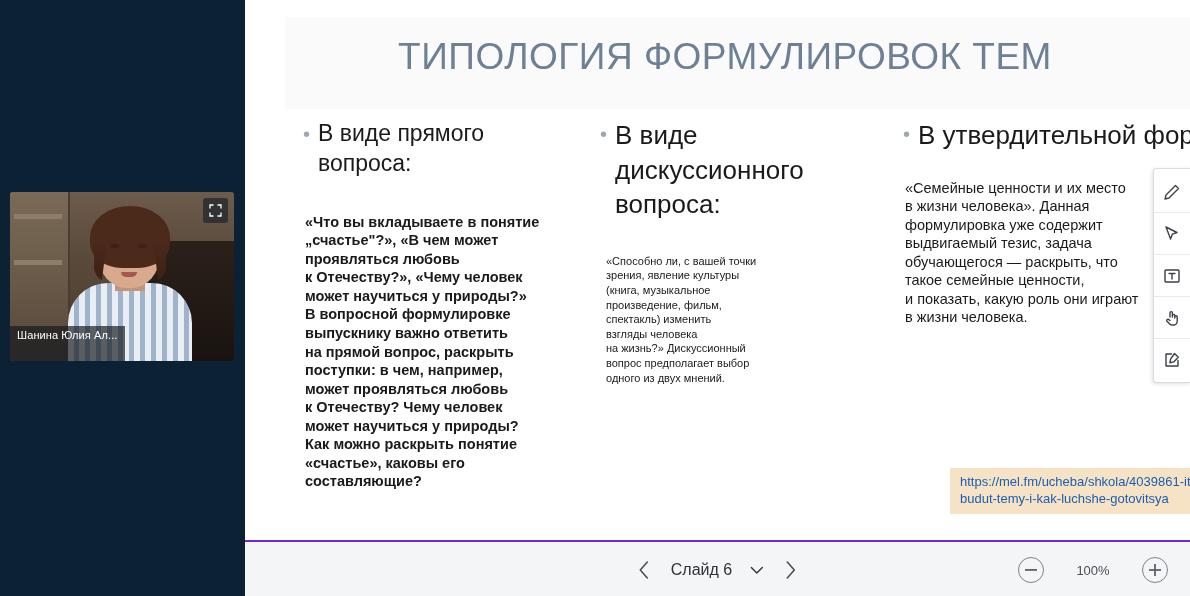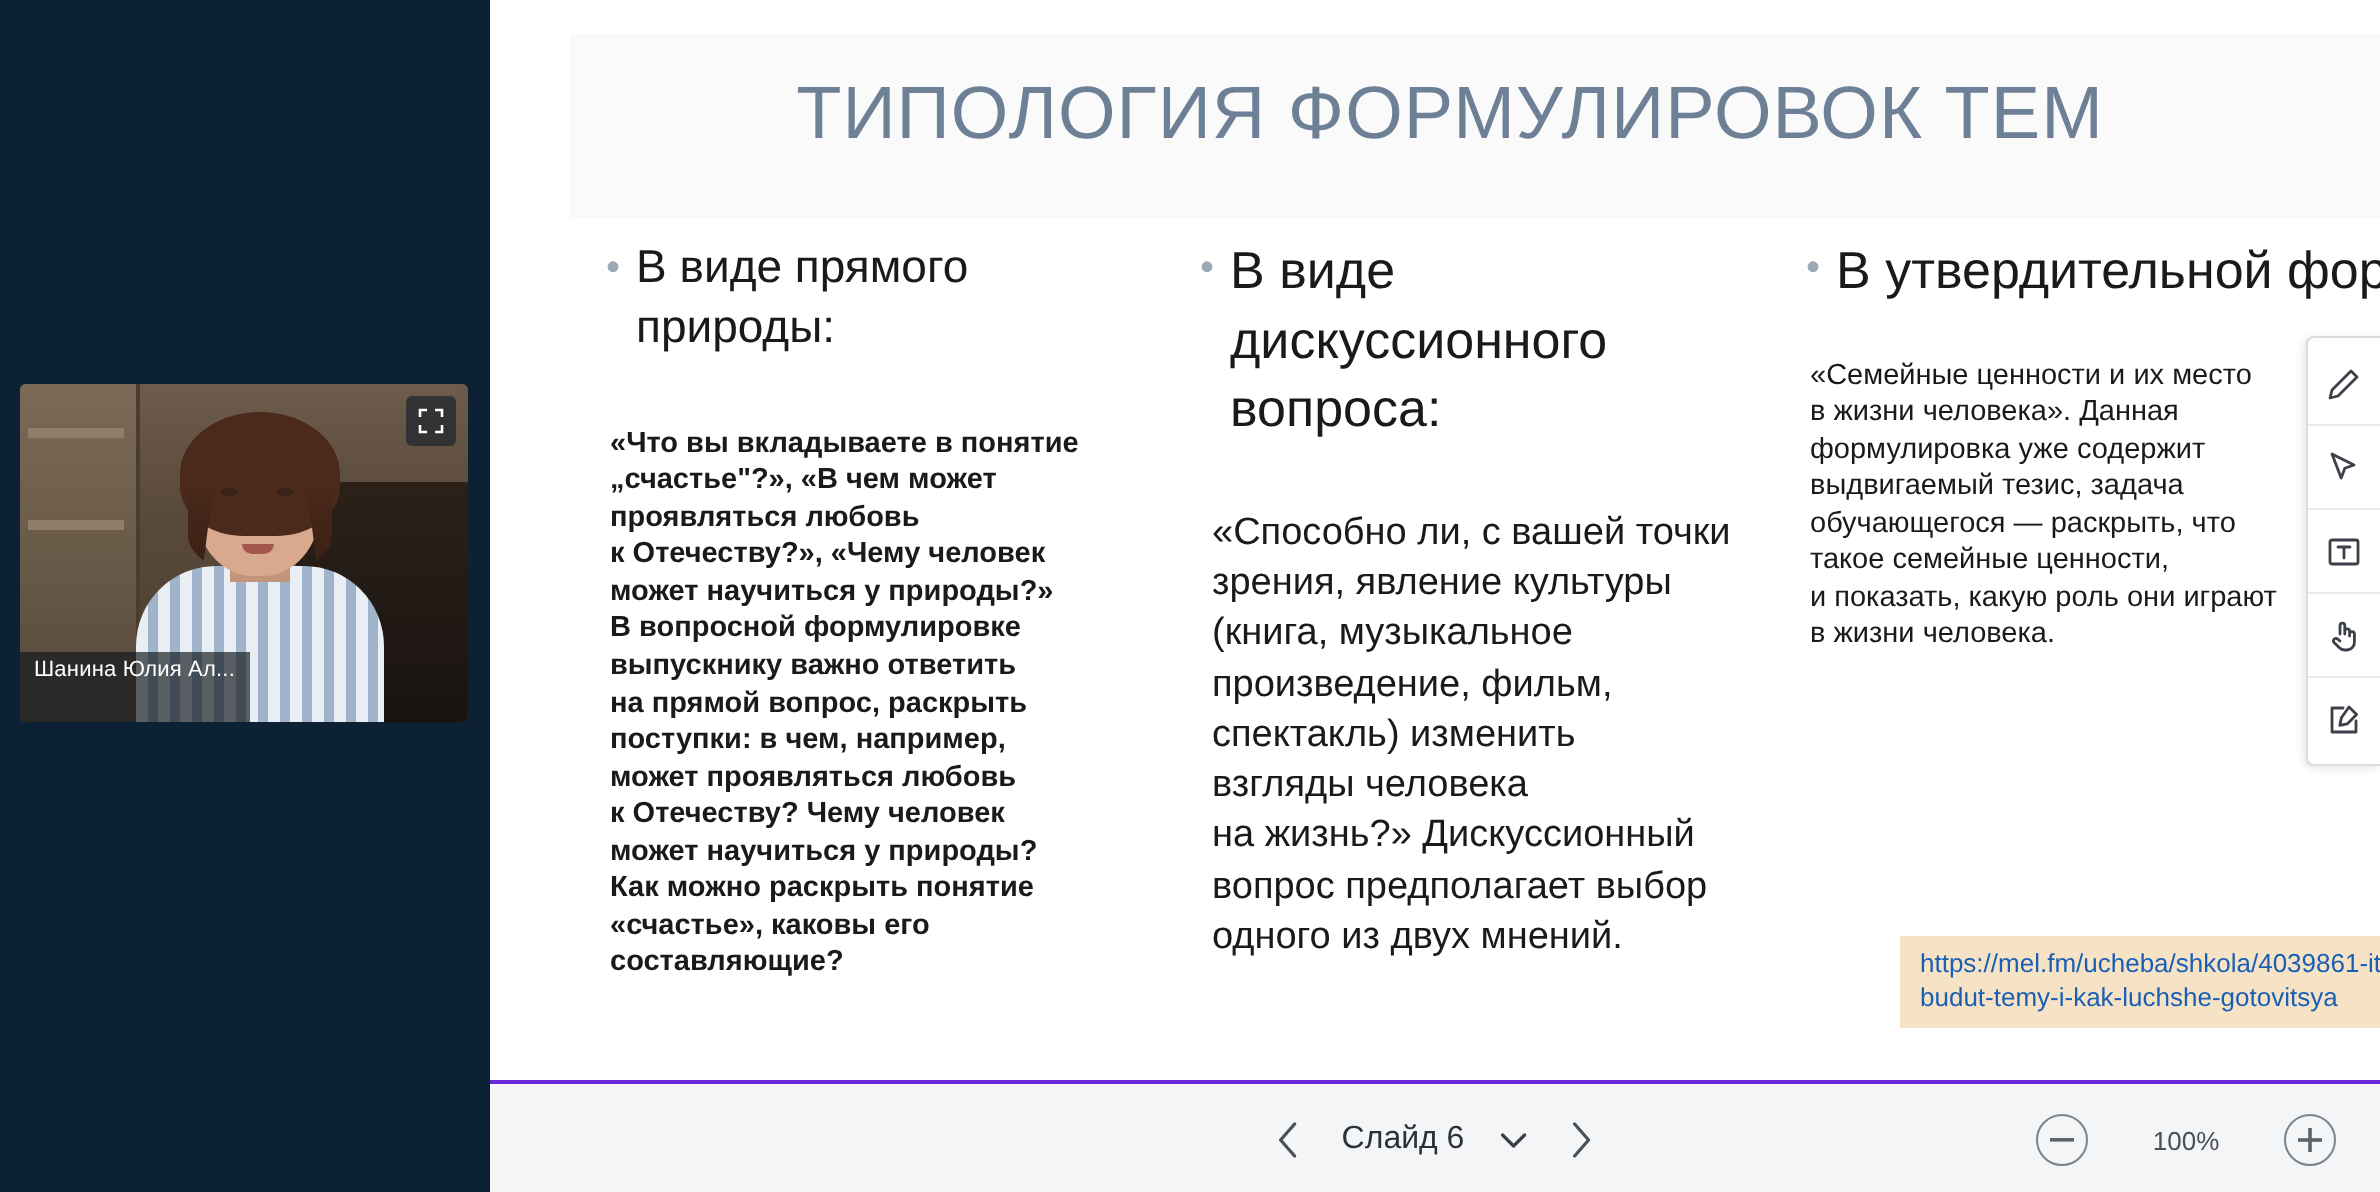--- a/index.html
+++ b/index.html
@@ -214,21 +214,21 @@
   .col2 .bullet-head { font-size: 26px; line-height: 1.33; }
   .col3 .bullet-head { font-size: 26px; line-height: 1.33; white-space: nowrap; }
 
   .body-text {
     color: #1a1a1a;
     font-size: 14.5px;
     line-height: 1.28;
     white-space: pre-line;
   }
   .col1 .body-text { margin-top: 34px; margin-left: 2px; font-weight: bold; }
-  .col2 .body-text { margin-top: 32px; margin-left: 6px; font-size: 19px; line-height: 1.33; }
+  .col2 .body-text { margin-top: 32px; margin-left: 6px; font-size: 11px; line-height: 1.33; }
   .col3 .body-text { margin-top: 26px; margin-left: 2px; }
 
   .source-box {
     position: absolute;
     left: 705px;
     top: 468px;
     width: 470px;
     padding: 5px 8px 7px 10px;
     background: #f6e3c5;
     color: #1a5fb4;
@@ -349,21 +349,21 @@
   <div class="slide-area">
     <div class="slide">
       <div class="slide-title-band"></div>
       <div class="slide-title">ТИПОЛОГИЯ ФОРМУЛИРОВОК ТЕМ</div>
 
       <div class="cols">
 
         <div class="col col1">
           <div class="bullet-row">
             <span class="bullet-dot">•</span>
-            <span class="bullet-head">В виде прямого природы:</span>
+            <span class="bullet-head">В виде прямого вопроса:</span>
           </div>
           <div class="body-text">«Что вы вкладываете в понятие
   „счастье"?», «В чем может
   проявляться любовь
   к Отечеству?», «Чему человек
   может научиться у природы?»
   В вопросной формулировке
   выпускнику важно ответить
   на прямой вопрос, раскрыть
   поступки: в чем, например,

